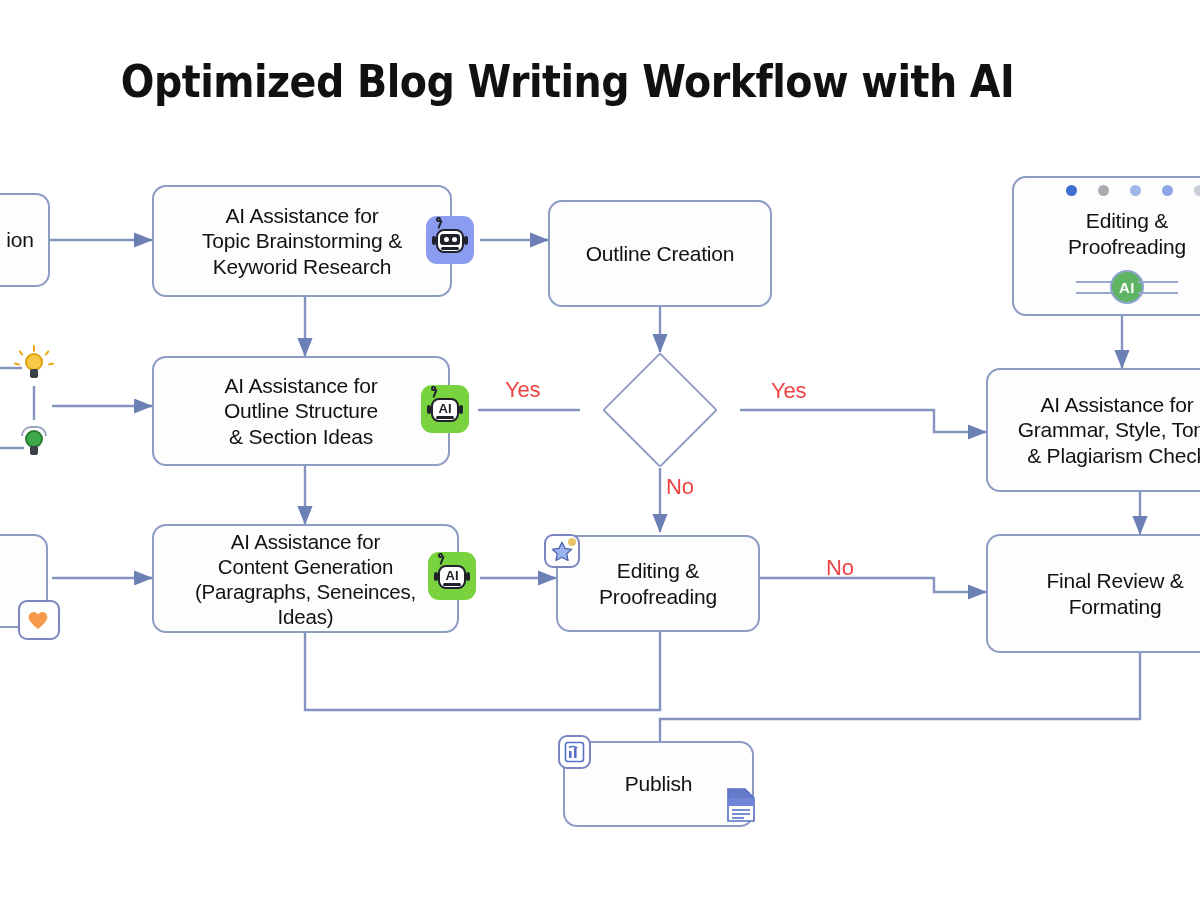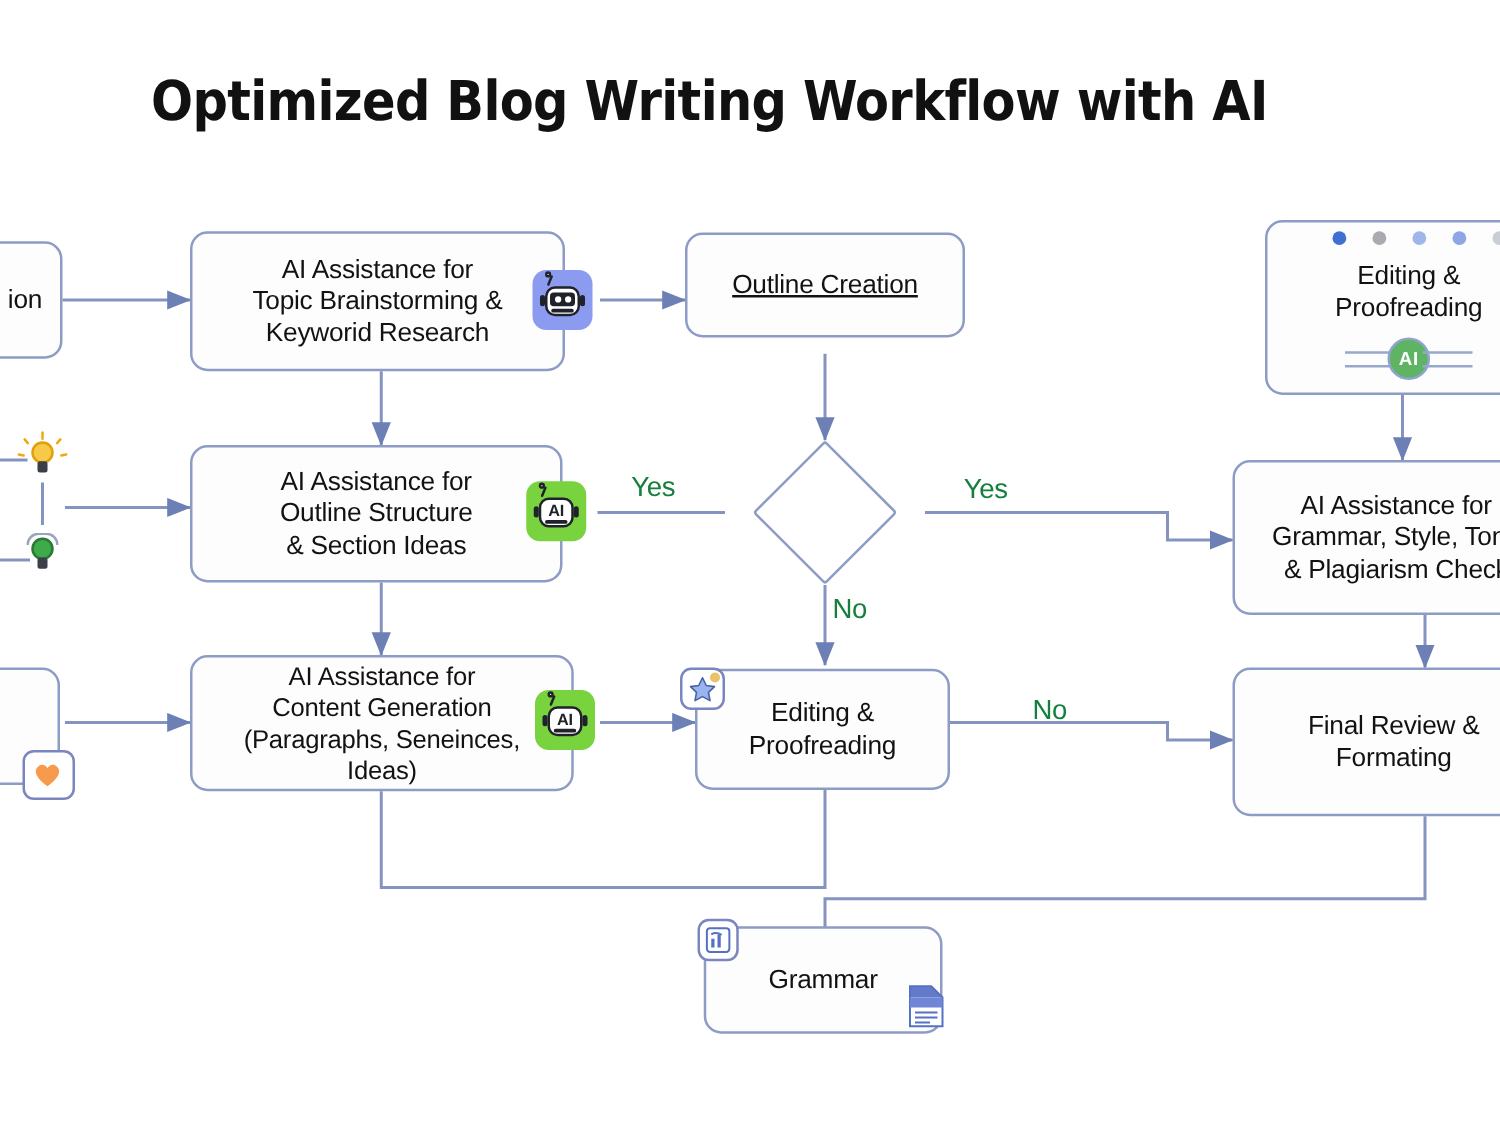--- a/index.html
+++ b/index.html
@@ -45,21 +45,21 @@
   }
   .diamond-label{
     position:absolute;
     display:flex;align-items:center;justify-content:center;
     text-align:center;white-space:pre-line;
     font-size:21px;line-height:1.22;color:#121212;
   }
 
   .edge-label{
     position:absolute;
-    font-size:22px;color:#15803d;
+    font-size:22px;color:#ef4444;
     letter-spacing:-0.2px;
     background:transparent;
   }
 
   
   .chip{
     position:absolute;
     width:48px;height:48px;border-radius:11px;
     display:flex;align-items:center;justify-content:center;
     box-sizing:border-box;
@@ -204,21 +204,21 @@
   <div class="node" style="left:-56px;top:193px;width:106px;height:94px;">
     <span style="padding-left:46px;">ion</span>
   </div>
 
   <div class="node" style="left:152px;top:185px;width:300px;height:112px;">
     <span>AI Assistance for
 Topic Brainstorming &amp;
 Keyworid Research</span>
   </div>
 
-  <div class="node" style="left:548px;top:186px;width:224px;height:84px;text-decoration:underline;">
+  <div class="node" style="left:548px;top:200px;width:224px;height:107px;">
     <span>Outline Creation</span>
   </div>
 
   <div class="node" style="left:152px;top:356px;width:298px;height:110px;">
     <span>AI Assistance for
 Outline Structure
 &amp; Section Ideas</span>
   </div>
 
   <div class="node" style="left:152px;top:524px;width:307px;height:109px;">
@@ -262,21 +262,21 @@
 Grammar, Style, Tone
 &amp; Plagiarism Check</span>
   </div>
 
   <div class="node" style="left:986px;top:534px;width:258px;height:119px;">
     <span>Final Review &amp;
 Formating</span>
   </div>
 
   <div class="node" style="left:563px;top:741px;width:191px;height:86px;">
-    <span>Grammar</span>
+    <span>Publish</span>
   </div>
 
   <div class="node" style="left:-48px;top:534px;width:96px;height:94px;">
     <span></span>
   </div>
 
   <div class="chip blue" style="left:426px;top:216px;">
     <div class="robot">
       <span class="ant"></span>
         <span class="ant-dot"></span>

